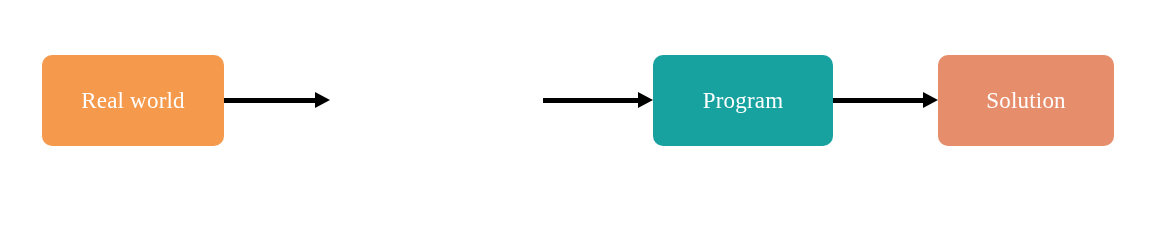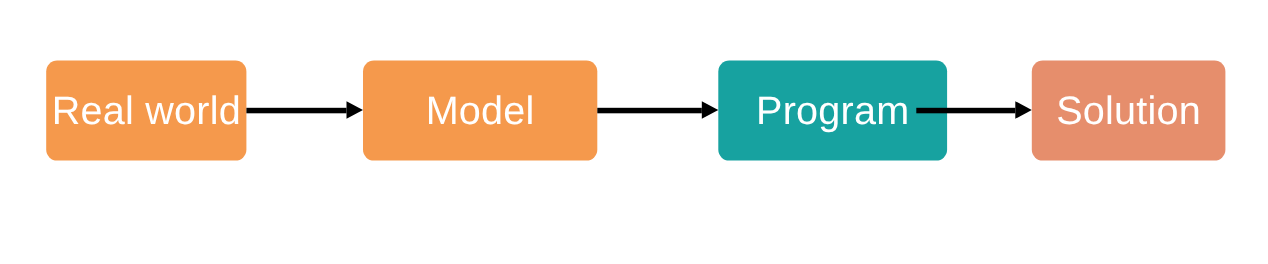--- a/index.html
+++ b/index.html
@@ -22,30 +22,30 @@
     top: 55px;
     height: 91px;
     border-radius: 10px;
     display: flex;
     align-items: center;
     justify-content: center;
     box-sizing: border-box;
   }
   .node-label {
     color: #ffffff;
-    font-size: 36px;
+    font-size: 23px;
     font-weight: 400;
     line-height: 1;
     letter-spacing: 0.2px;
     white-space: nowrap;
-    font-family: Liberation Sans, sans-serif;
+    font-family: Liberation Serif, serif;
   }
   #node-real-world { left: 42px;  width: 182px; background: #f5994c; }
   #node-model      { left: 330px; width: 213px; background: #f5994c; }
-  #node-program    { left: 653px; width: 208px; background: #17a2a0; }
+  #node-program    { left: 653px; width: 180px; background: #17a2a0; }
   #node-solution   { left: 938px; width: 176px; background: #e68e6c; }
 
   .arrow {
     position: absolute;
     top: 100px;
     height: 0;
   }
   .arrow-line {
     position: absolute;
     left: 0;
@@ -79,23 +79,20 @@
 
   <div class="node" id="node-real-world">
     <span class="node-label">Real world</span>
   </div>
 
   <div class="arrow" id="arrow-1">
     <div class="arrow-line"></div>
     <div class="arrow-head"></div>
   </div>
 
-  <div class="node" id="node-model">
-    <span class="node-label">Model</span>
-  </div>
 
   <div class="arrow" id="arrow-2">
     <div class="arrow-line"></div>
     <div class="arrow-head"></div>
   </div>
 
   <div class="node" id="node-program">
     <span class="node-label">Program</span>
   </div>
 

